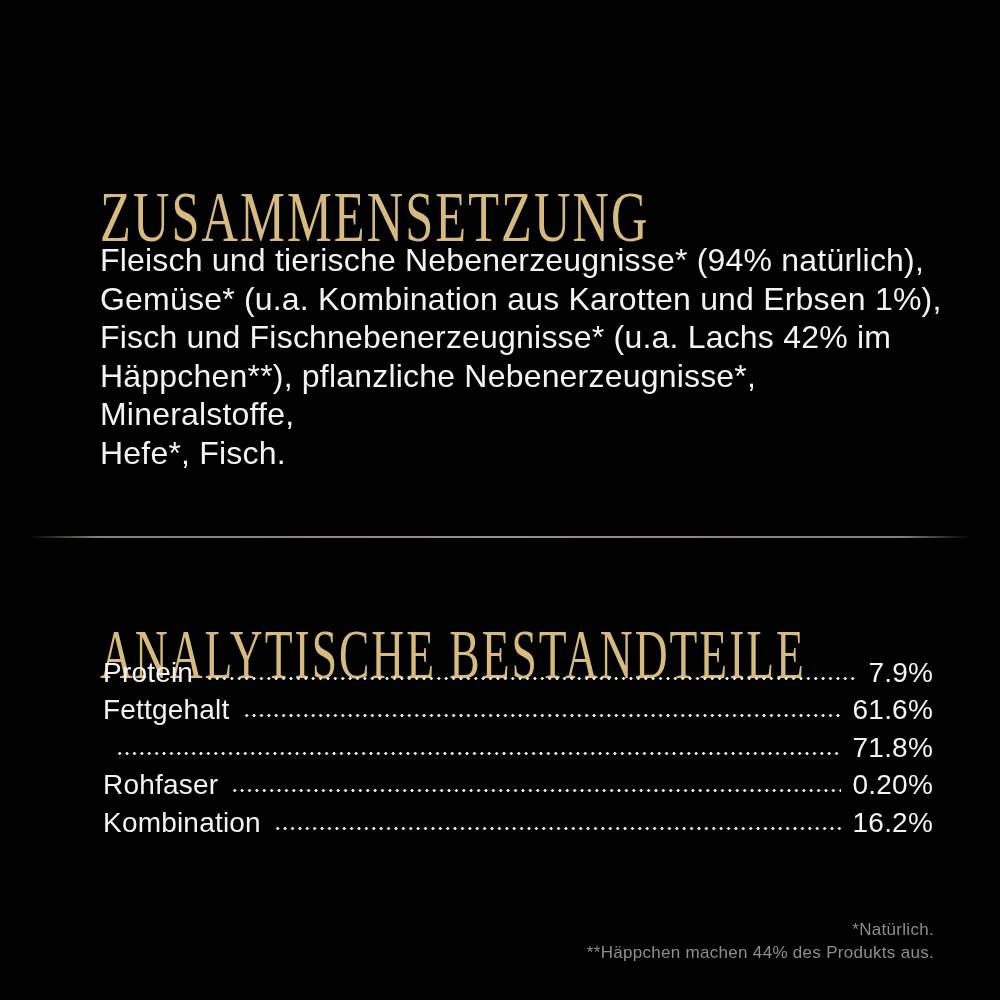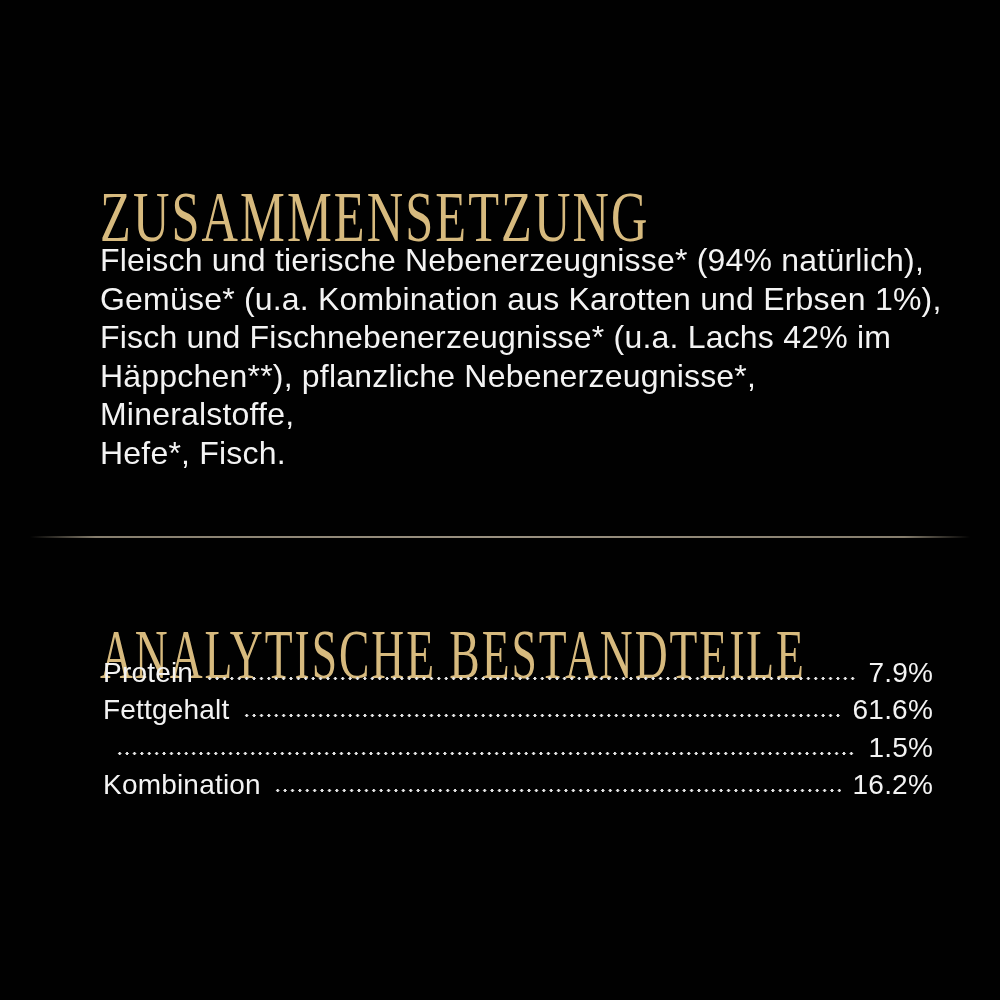--- a/index.html
+++ b/index.html
@@ -129,26 +129,35 @@
     </div>
 
     <div class="analytical-row">
       <span class="row-label">Fettgehalt</span>
       <span class="dot-leader"></span>
       <span class="row-value">61.6%</span>
     </div>
 
     <div class="analytical-row">
       <span class="dot-leader"></span>
-      <span class="row-value">1.5%</span>
+      <span class="row-value">71.8%</span>
     </div>
 
+    <div class="analytical-row">
+      <span class="row-label">Rohfaser</span>
+      <span class="dot-leader"></span>
+      <span class="row-value">0.20%</span>
+    </div>
 
     <div class="analytical-row">
       <span class="row-label">Kombination</span>
       <span class="dot-leader"></span>
       <span class="row-value">16.2%</span>
     </div>
 
   </div>
 
+  <div class="footnotes">
+    <div>*Natürlich.</div>
+    <div>**Häppchen machen 44% des Produkts aus.</div>
+  </div>
 
 </div>
 
 </body></html>

